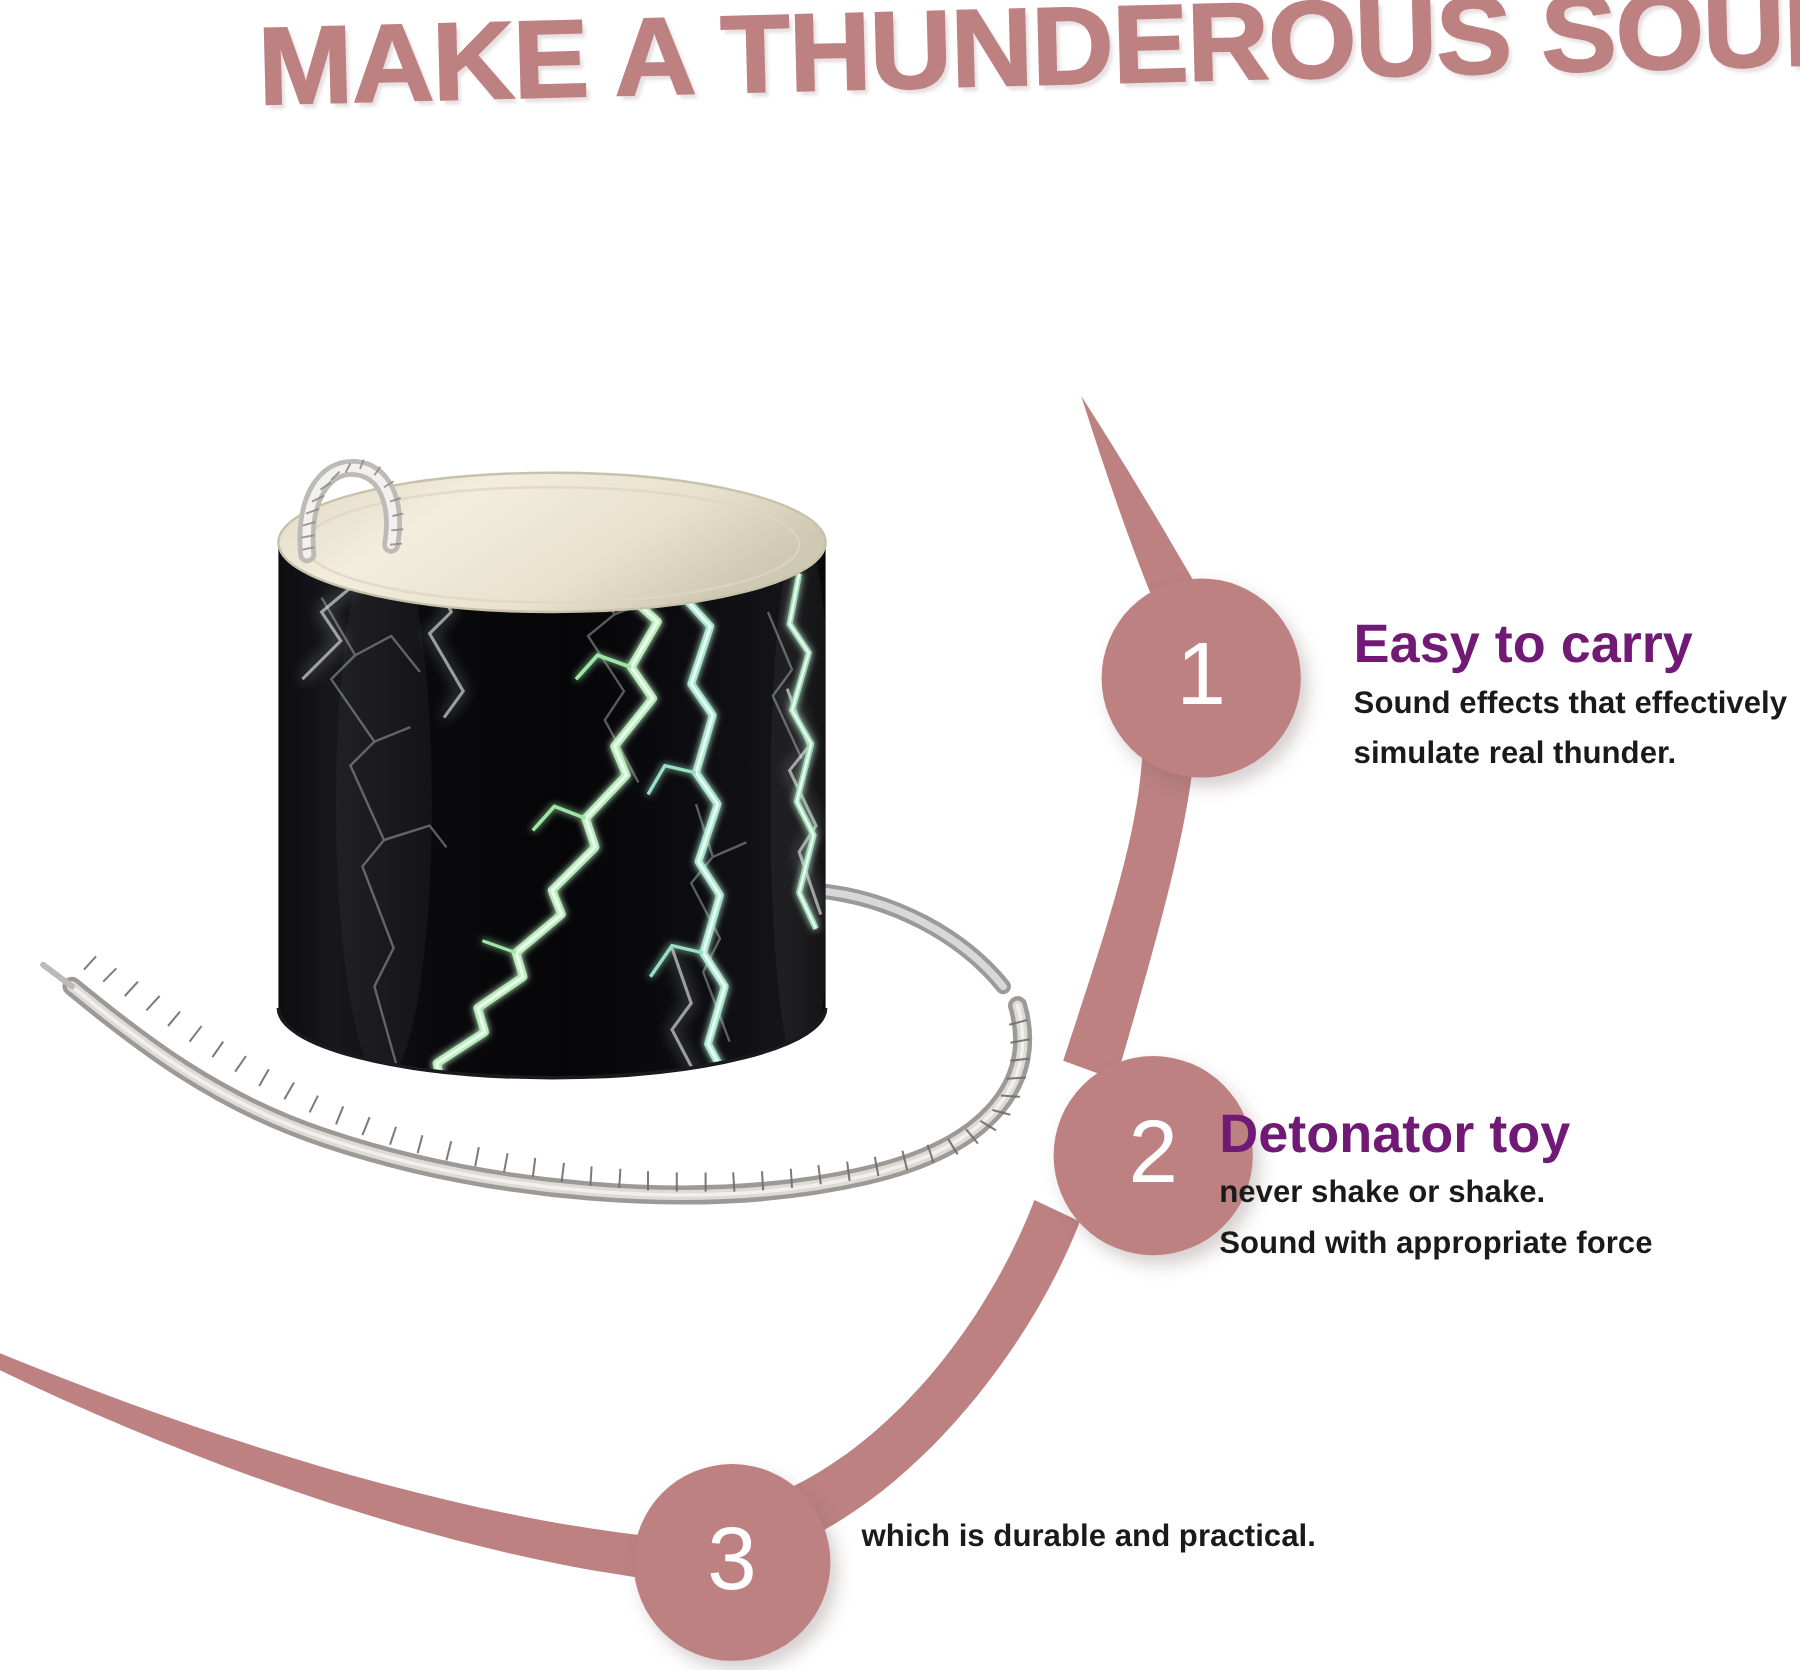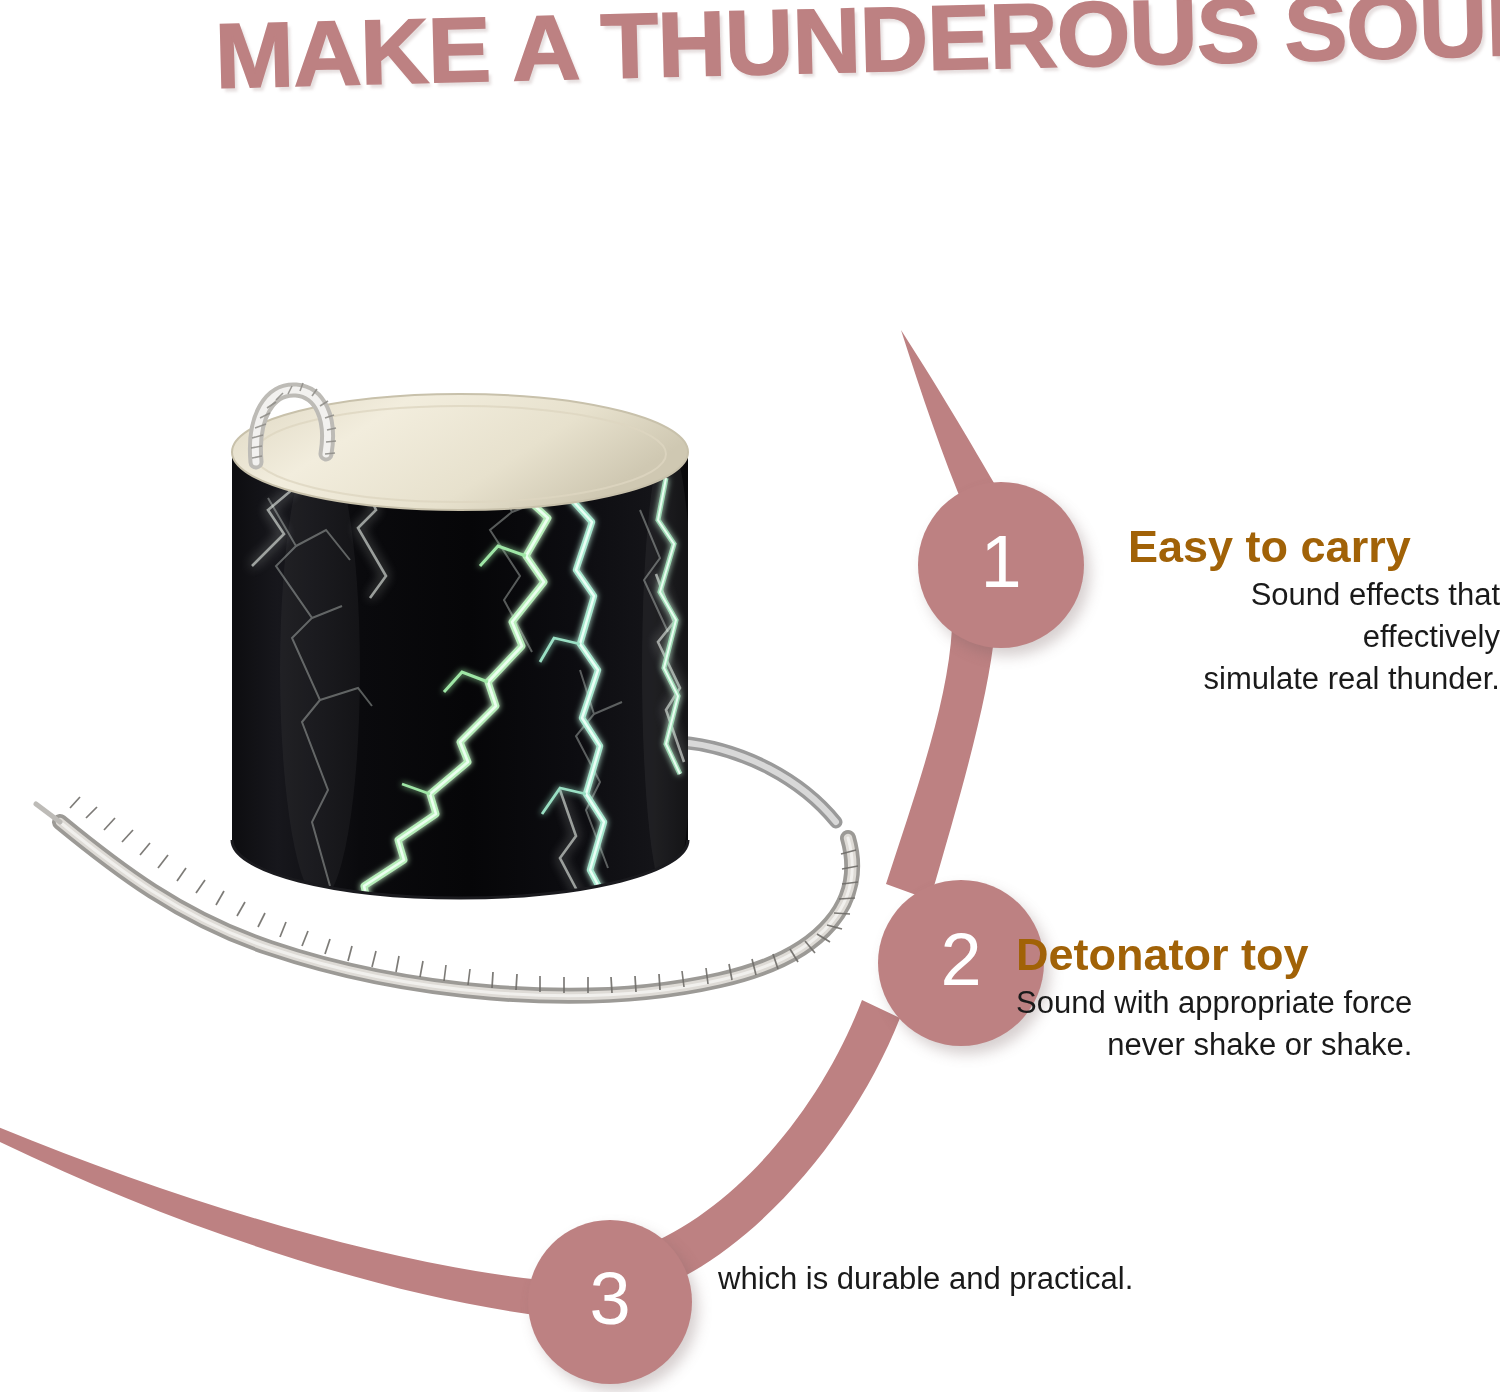--- a/index.html
+++ b/index.html
@@ -79,32 +79,31 @@
   #circle-2 { left: 878px; top: 880px;  width: 166px; height: 166px; }
   #circle-3 { left: 528px; top: 1220px; width: 164px; height: 164px; }
 
   
   .callout { position: absolute; }
   .callout-title {
     font-family: "Liberation Sans", sans-serif;
     font-weight: 700;
     font-size: 45px;
     line-height: 50px;
-    color: #a16207;
+    color: #701a75;
     white-space: nowrap;
-    margin: 10px 0 2px 0;
+    margin: 0 0 2px 0;
   }
   .callout-body {
     font-family: "Liberation Sans", sans-serif;
-    font-weight: 400;
-    font-size: 31px;
+    font-weight: 700;
+    font-size: 26px;
     line-height: 42px;
     color: #1a1a1a;
     margin: 0;
-    text-align: right;
   }
   #callout-1 { left: 1128px; top: 512px; }
   #callout-2 { left: 1016px; top: 920px; }
   #callout-3 { left: 718px;  top: 1258px; }
 
   
   #product {
     position: absolute;
     left: 20px;
     top: 370px;
@@ -359,21 +358,21 @@
   </div>
 
   <div class="callout" id="callout-1">
     <p class="callout-title">Easy to carry</p>
     <p class="callout-body">Sound effects that effectively</p>
     <p class="callout-body">simulate real thunder.</p>
   </div>
 
   <div class="callout" id="callout-2">
     <p class="callout-title">Detonator toy</p>
+    <p class="callout-body">never shake or shake.</p>
     <p class="callout-body">Sound with appropriate force</p>
-    <p class="callout-body">never shake or shake.</p>
   </div>
 
   <div class="callout" id="callout-3">
     <p class="callout-body">which is durable and practical.</p>
   </div>
 
 </div>
 
 </body></html>

